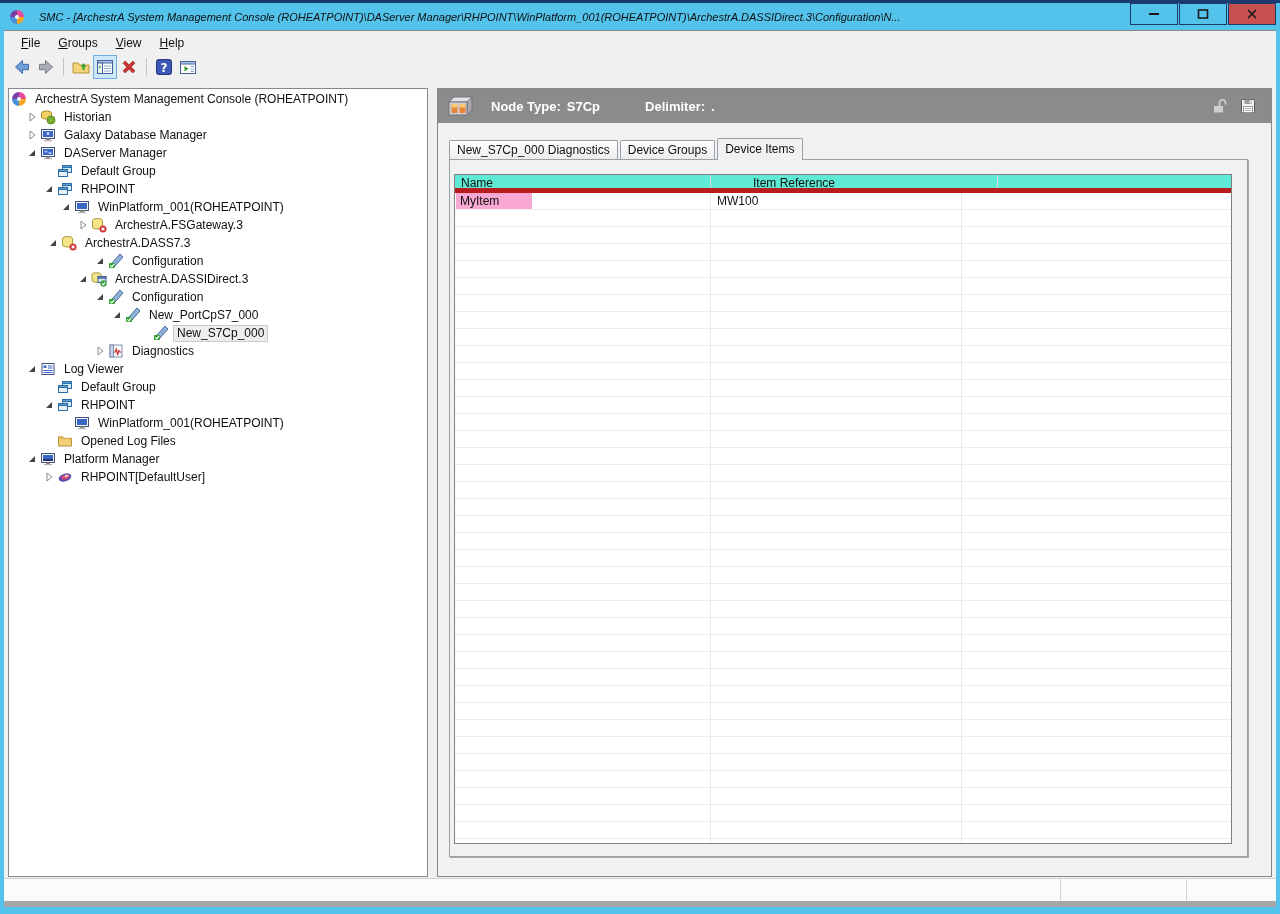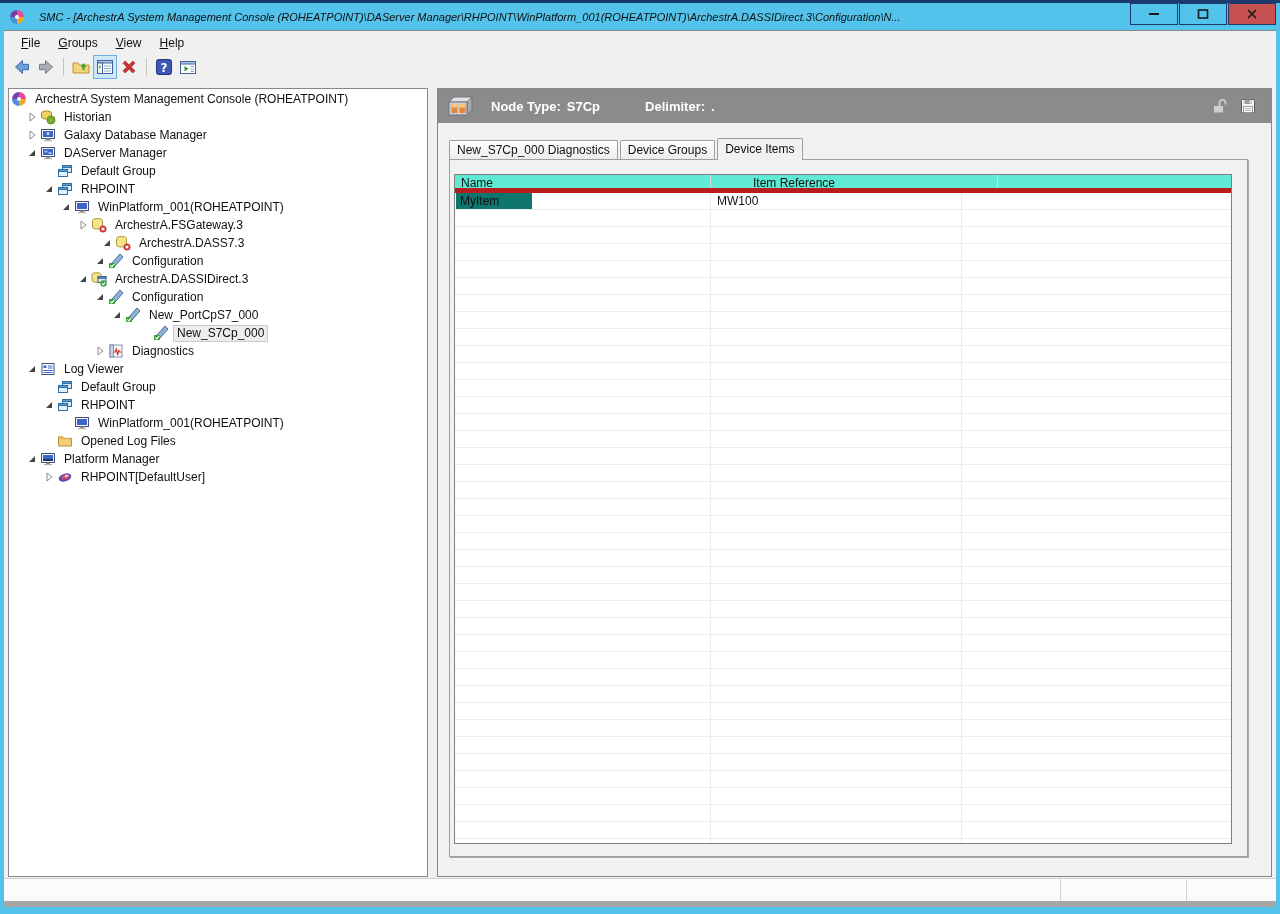--- a/index.html
+++ b/index.html
@@ -64,21 +64,21 @@
   .grid-head{display:grid;grid-template-columns:256px 251px 1fr;height:18px;background:#5eead4;
              border-bottom:5px solid #b91c1c;box-sizing:border-box;gap:36px;}
   .hcell{font-size:12px;padding:1px 0 0 6px;border-right:1px solid #d9d9d9;color:#101010;box-sizing:border-box;overflow:hidden;}
   .hcell:last-child{border-right:none;}
   .grid-body{overflow:hidden;}
   .grow{display:grid;grid-template-columns:256px 251px 1fr;height:17px;border-bottom:1px solid #ececec;box-sizing:border-box;}
   .cell{font-size:12px;line-height:16px;padding:0 0 0 6px;border-right:1px solid #ececec;
         box-sizing:border-box;overflow:hidden;color:#101010;}
   .cell:last-child{border-right:none;}
   .cell.namecell{padding-left:1px;}
-  .sel-patch{display:inline-block;background:#0f766e;min-width:76px;height:16px;padding-left:4px;box-sizing:border-box;}
+  .sel-patch{display:inline-block;background:#f9a8d4;min-width:76px;height:16px;padding-left:4px;box-sizing:border-box;}
 
   .statusbar{position:absolute;left:4px;top:878px;width:1272px;height:23px;background:#fbfbfb;
              border-top:1px solid #d0d0d0;display:flex;box-sizing:border-box;}
   .sb-main{flex:1;}
   .sb-cell{width:126px;border-left:1px solid #d4d4d4;box-sizing:border-box;}
   .sb-cell2{width:90px;border-left:1px solid #d4d4d4;box-sizing:border-box;}
   .bottom-strip{position:absolute;left:4px;top:901px;width:1272px;height:6px;background:#a6a6a6;}
 </style>
 </head>
 <body>
@@ -308,21 +308,21 @@
           <span class="tree-ico">
             <svg width="16" height="16" viewBox="0 0 16 16">
               <ellipse cx="6.5" cy="3.5" rx="5" ry="2" fill="#f5e48a" stroke="#a89a40"></ellipse>
               <path d="M1.5 3.5V10c0 1.1 2.2 2 5 2s5-.9 5-2V3.5" fill="#f5e48a" stroke="#a89a40"></path>
               <circle cx="12" cy="12" r="3.5" fill="#d03434"></circle>
               <path d="M10.6 10.6l2.8 2.8M13.4 10.6l-2.8 2.8" stroke="#fff" stroke-width="1.3"></path>
             </svg>
           </span>
           <span class="tree-label">ArchestrA.FSGateway.3</span>
         </div>
-        <div class="tree-row" style="padding-left: 90px;">
+        <div class="tree-row" style="padding-left: 36px;">
           <span class="expander">
             <svg width="16" height="16" viewBox="0 0 16 16">
               <path d="M11 5L11 11 5 11Z" fill="#454545"></path>
             </svg>
           </span>
           <span class="tree-ico">
             <svg width="16" height="16" viewBox="0 0 16 16">
               <ellipse cx="6.5" cy="3.5" rx="5" ry="2" fill="#f5e48a" stroke="#a89a40"></ellipse>
               <path d="M1.5 3.5V10c0 1.1 2.2 2 5 2s5-.9 5-2V3.5" fill="#f5e48a" stroke="#a89a40"></path>
               <circle cx="12" cy="12" r="3.5" fill="#d03434"></circle>

